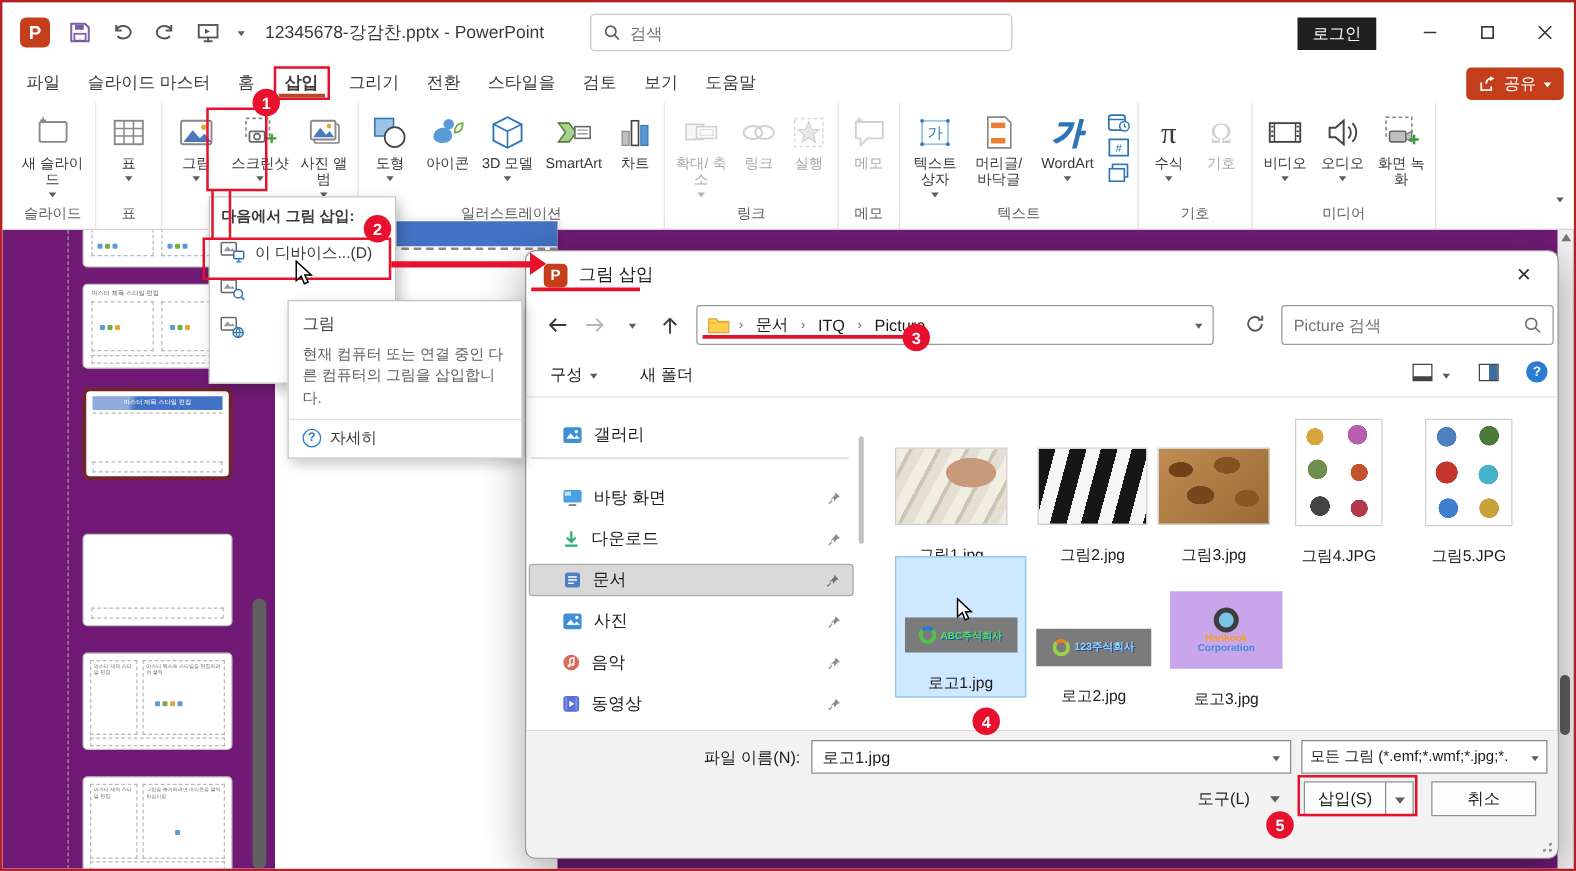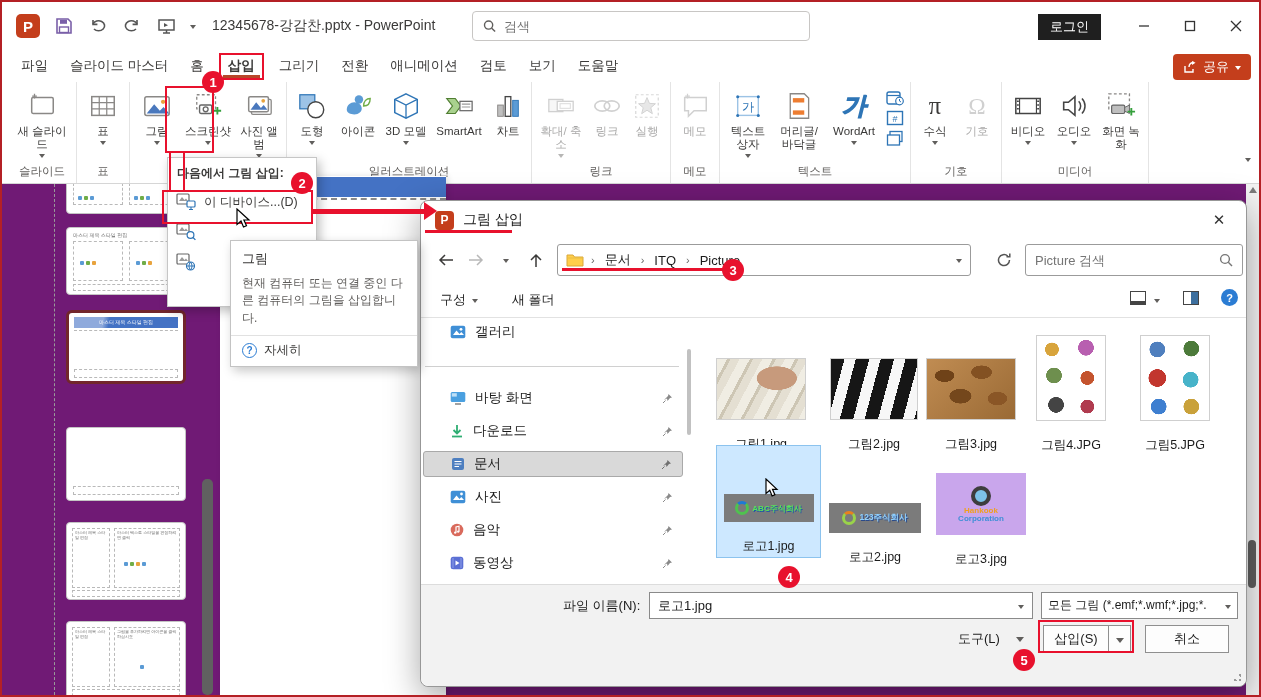--- a/index.html
+++ b/index.html
@@ -229,21 +229,21 @@
 
   <div class="menubar">
     <button class="tab">파일</button>
     <button class="tab">슬라이드 마스터</button>
     <button class="tab">홈</button>
     <span class="tab-active-wrap">
       <button class="tab tab-active">삽입</button>
     </span>
     <button class="tab">그리기</button>
     <button class="tab">전환</button>
-    <button class="tab">애니메이션</button>
+    <button class="tab">스타일을</button>
     <button class="tab">검토</button>
     <button class="tab">보기</button>
     <button class="tab">도움말</button>
     <button class="share-btn">
       <svg width="14" height="13" viewBox="0 0 14 13">
           <path d="M2 5v6h8V8" fill="none" stroke="#fff" stroke-width="1.4"></path>
           <path d="M6 6c0-3 2-4.5 5-4.5" fill="none" stroke="#fff" stroke-width="1.4"></path>
           <path d="M9 0l3.5 1.8L9 4z" fill="#fff"></path>
         </svg>
       <span>공유</span>
@@ -705,21 +705,21 @@
           <span class="viewbox" style="display:block"></span>
         </span>
       <span class="chev" style="position:absolute;left:733px;top:96px"></span>
       <span style="position:absolute;left:762px;top:90px">
           <span class="splitbox" style="display:block"></span>
         </span>
       <span class="helpc" style="position:absolute;left:800px;top:88px"></span>
       <div class="cmd-sep-line"></div>
 
       <div class="sbar">
-        <button class="sitem" style="top:0">
+        <button class="sitem" style="top:16px">
           <svg width="16" height="14" viewBox="0 0 16 14">
               <rect x="0.7" y="0.7" width="14.6" height="12.6" rx="2" fill="#3f8fd6"></rect>
               <path d="M3 10l3.5-4.5 3 3.6 1.8-2L14 10z" fill="#fff"></path>
               <circle cx="11" cy="4.3" r="1.4" fill="#fff"></circle>
             </svg>
           <span>갤러리</span>
         </button>
         <div class="sbar-div"></div>
         <button class="sitem" style="top:66px">
           <svg width="16" height="14" viewBox="0 0 16 14">

